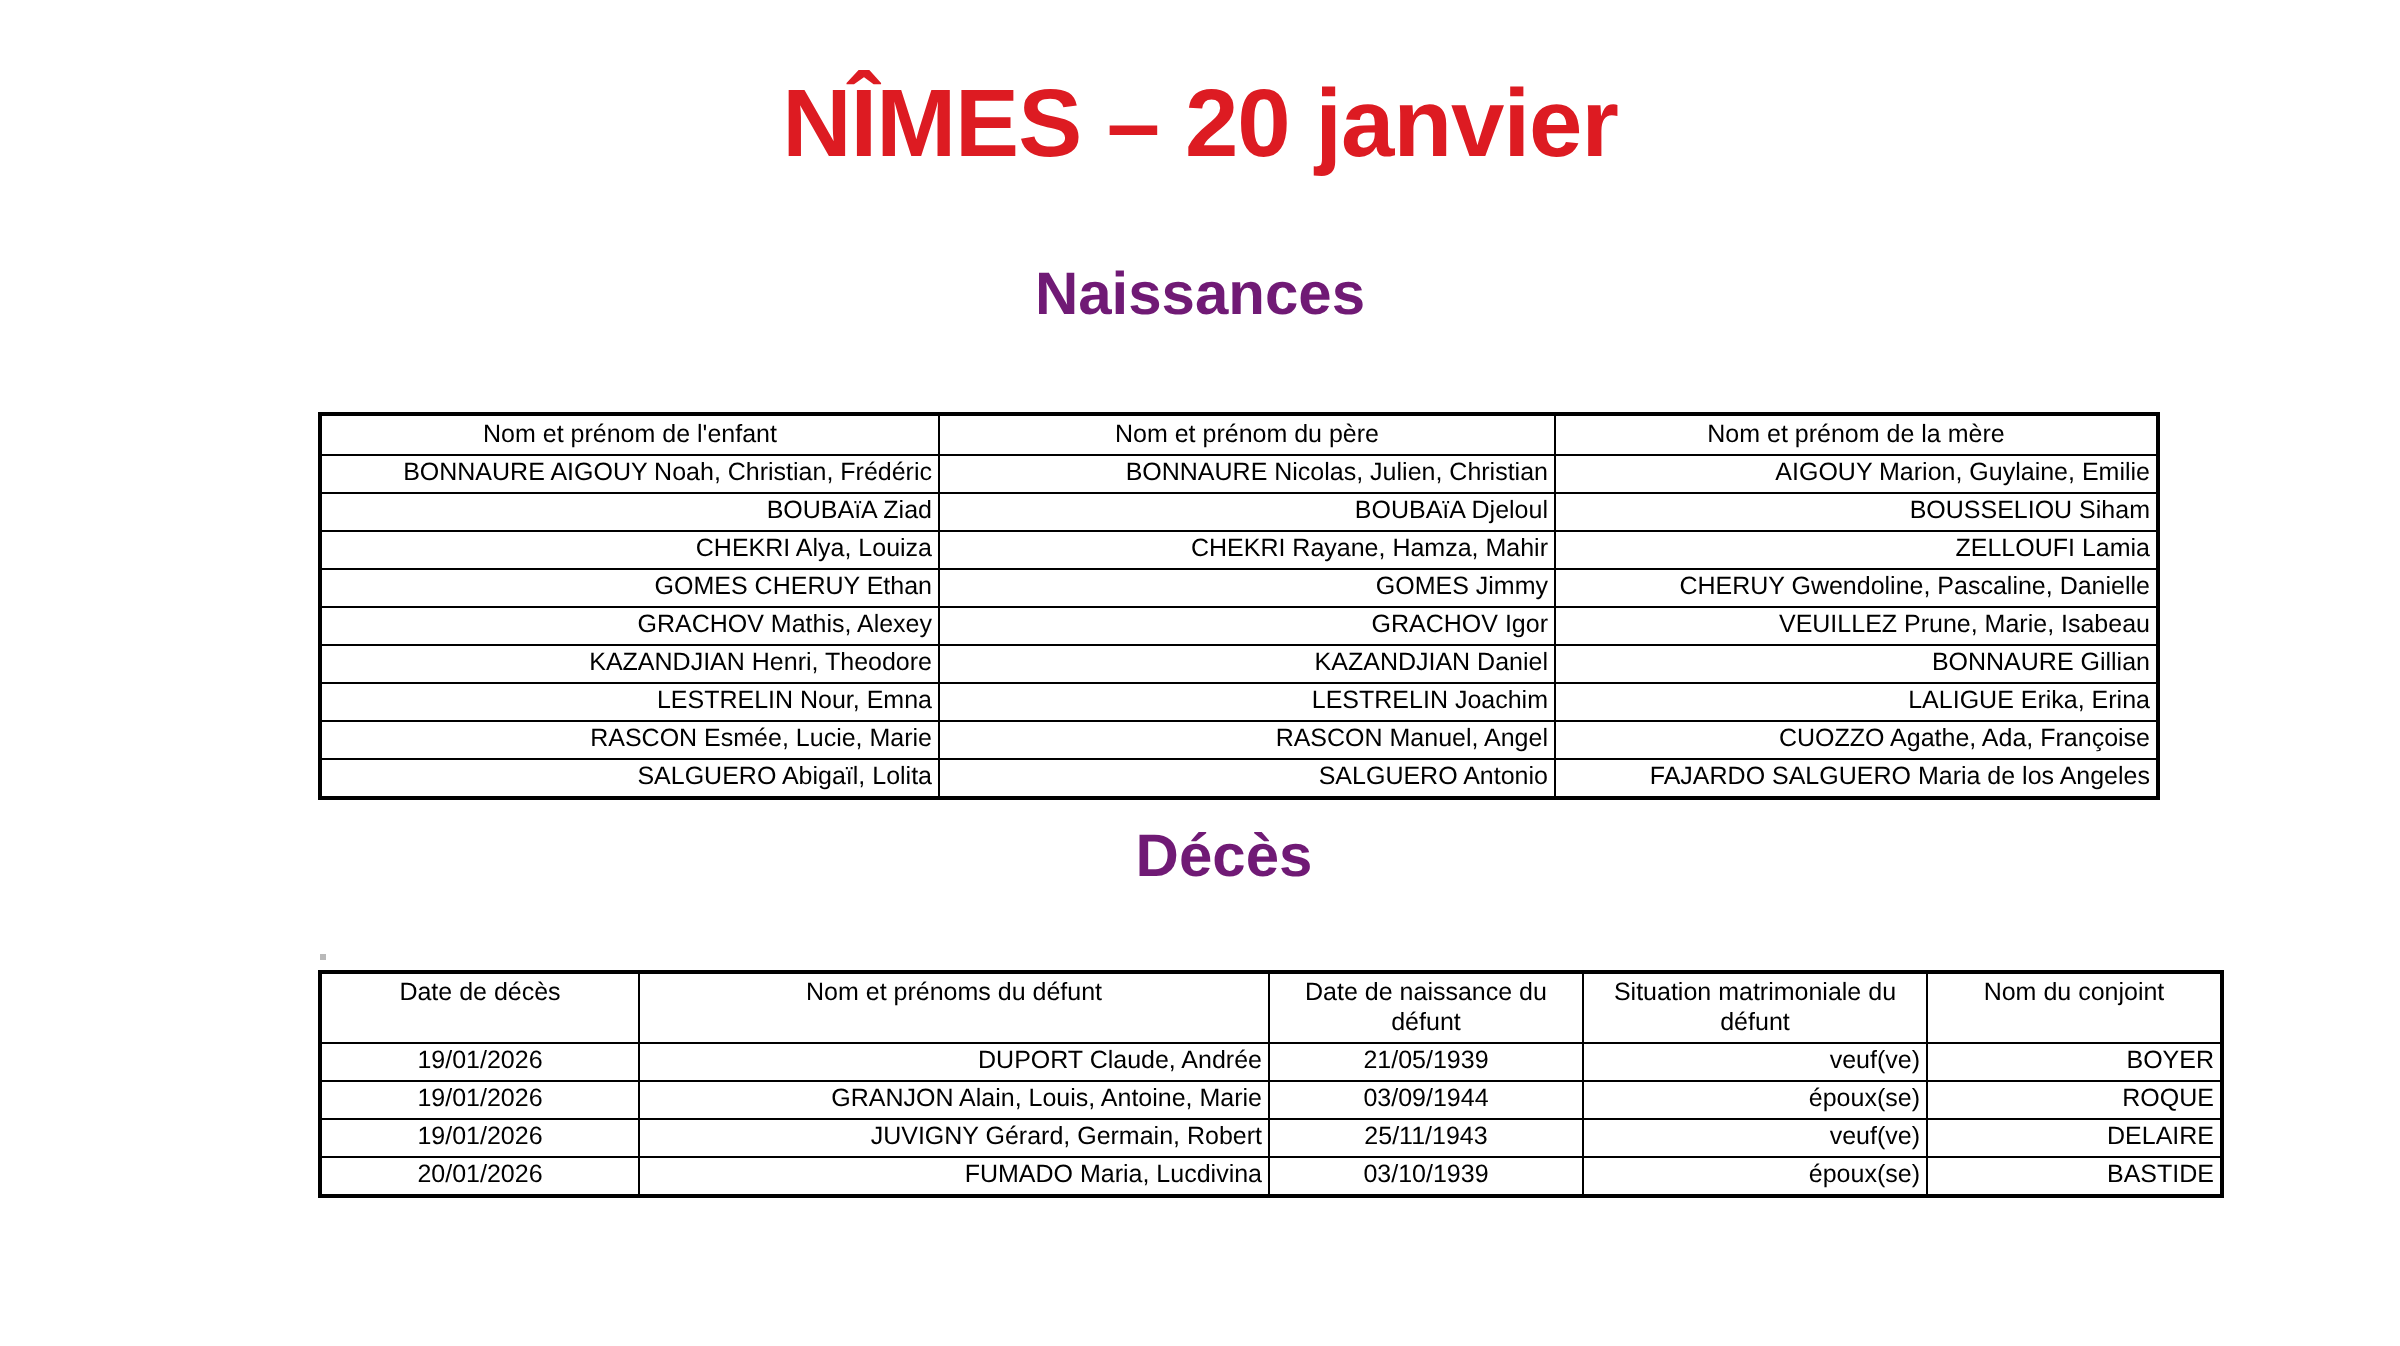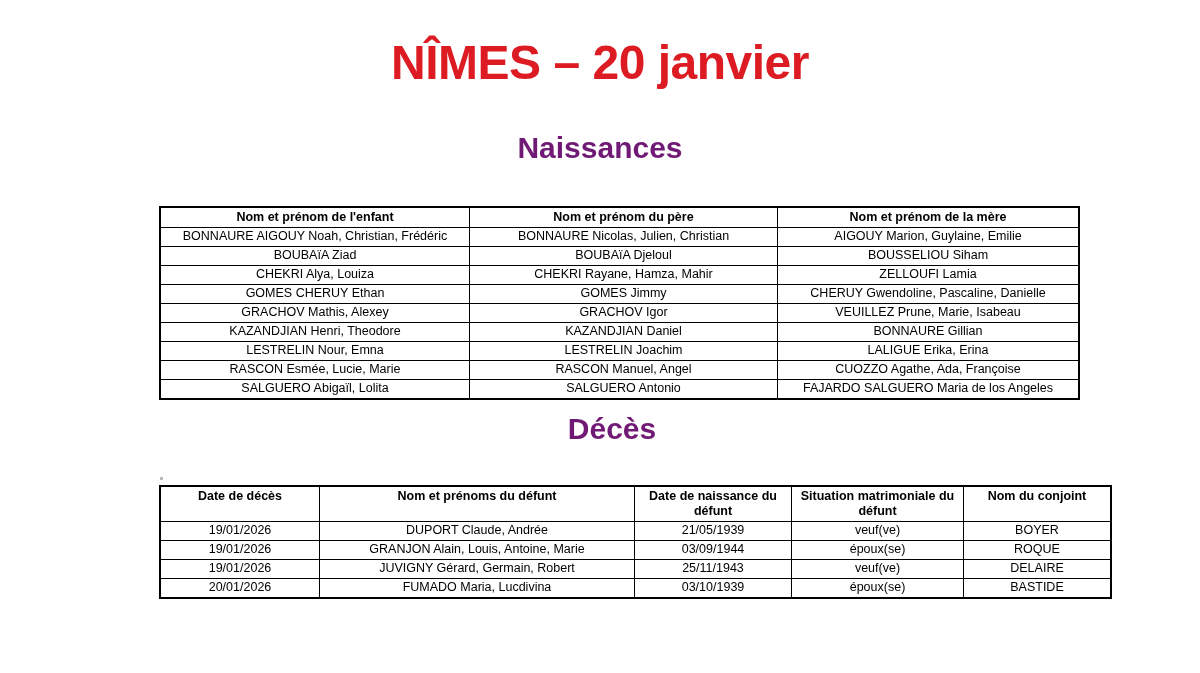--- a/index.html
+++ b/index.html
@@ -63,29 +63,29 @@
   .data-table td {
     border: 1px solid #000000;
     font-size: 12.5px;
     line-height: 1.18;
     padding: 1px 3px;
     vertical-align: top;
     overflow: hidden;
     white-space: nowrap;
   }
   .data-table th {
-    font-weight: bold;
+    font-weight: normal;
     text-align: center;
     white-space: normal;
     padding-top: 2px;
     padding-bottom: 2px;
     margin-left: 39px;
   }
   .data-table td {
-    text-align: center;
+    text-align: right;
     font-weight: normal;
   }
   .data-table td.center { text-align: center; }
 
   
   .data-table {
     outline: none;
     box-shadow: 0 0 0 1px #000000;
   }
 

